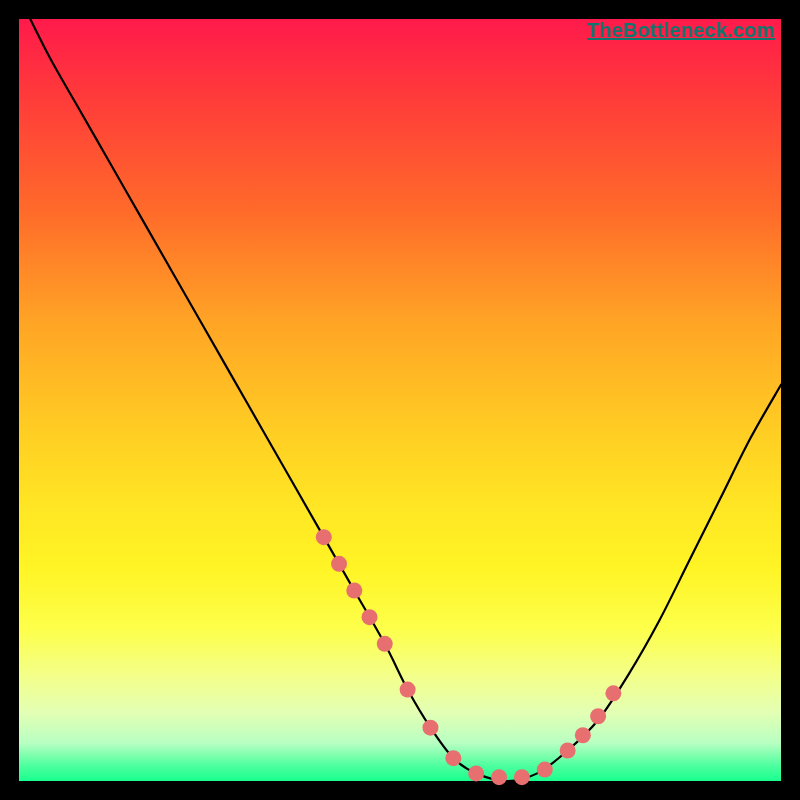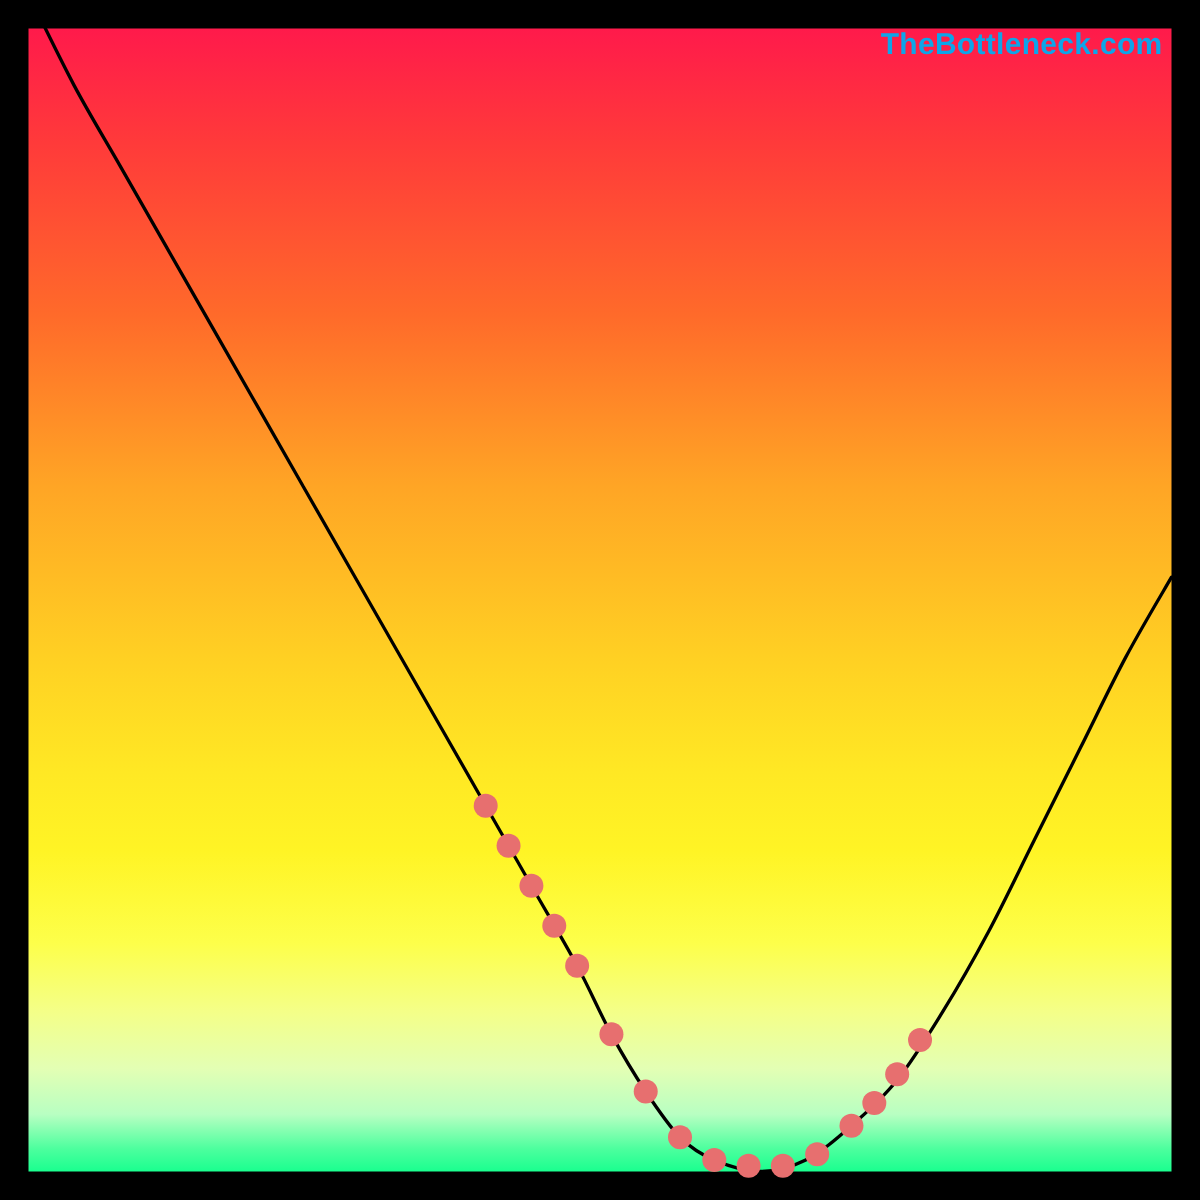--- a/index.html
+++ b/index.html
@@ -36,23 +36,24 @@
       #1aff8f 100%
     );
   }
   .watermark {
     position: absolute;
     top: 0;
     right: 6px;
     font-family: Arial, Helvetica, sans-serif;
     font-size: 20px;
     font-weight: bold;
-    color: #0ea5e9;
+    color: #0f766e;
     letter-spacing: 0.2px;
     user-select: none;
+    text-decoration: underline;
   }
   svg.curve {
     position: absolute;
     left: 0; top: 0;
     width: 100%; height: 100%;
     overflow: visible;
   }
 </style>
 </head>
 <body>

